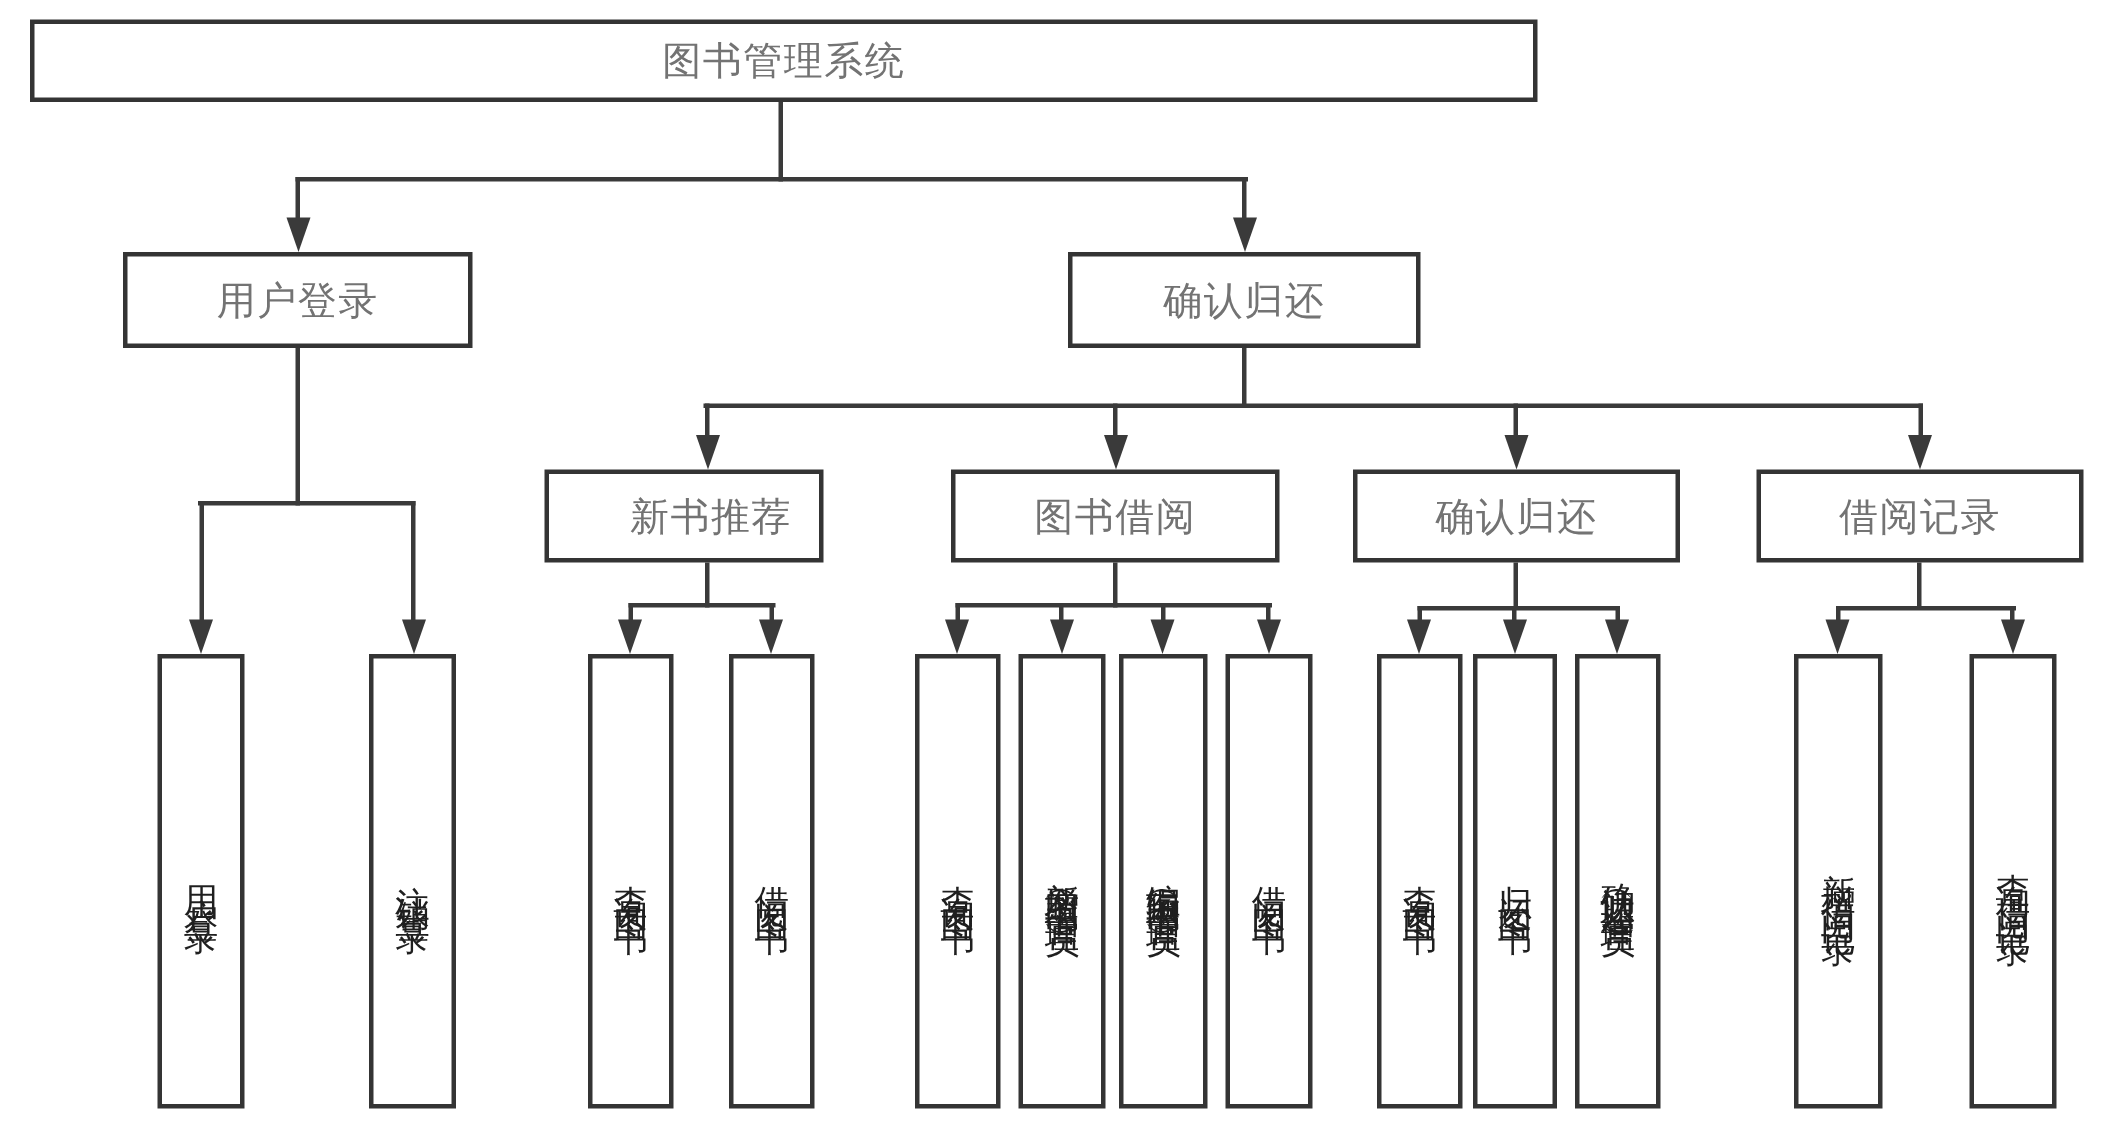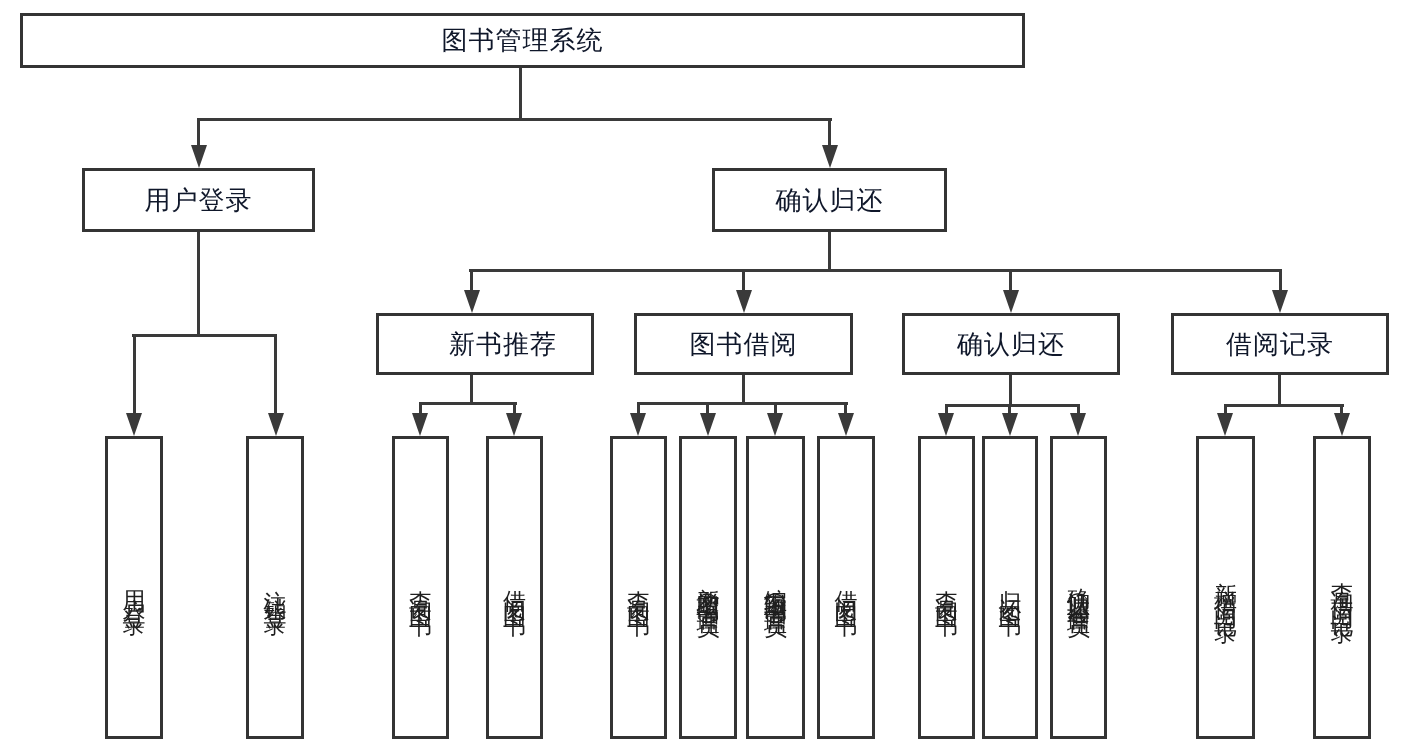--- a/index.html
+++ b/index.html
@@ -4,21 +4,21 @@
 <style>
   html,body{margin:0;padding:0;background:#ffffff;}
   .canvas{
     position:relative;width:1405px;height:747px;background:#ffffff;overflow:hidden;
     font-family:"Liberation Sans","DejaVu Sans",sans-serif;color:#1f1f1f;
   }
   .box{
     position:absolute;box-sizing:border-box;border:3px solid #343434;background:#ffffff;
     display:flex;align-items:center;justify-content:center;
   }
-  .box .hlabel{font-size:26px;letter-spacing:1px;color:#0f172a;white-space:nowrap;}
+  .box .hlabel{font-size:26px;letter-spacing:1px;color:#737373;white-space:nowrap;}
   .leaf{z-index:2;}
   .vtext{
     writing-mode:vertical-rl;text-orientation:mixed;
     font-size:23px;letter-spacing:8px;color:#1f1f1f;line-height:1;
   }
   .long .vtext{letter-spacing:4px;}
   .vline{position:absolute;width:3px;background:#3a3a3a;z-index:1;}
   .hline{position:absolute;height:3px;background:#3a3a3a;z-index:1;}
   .arrow{
     position:absolute;width:0;height:0;z-index:1;
@@ -57,21 +57,21 @@
   <div class="hline" style="left:469px;top:269px;width:813px;"></div>
   <div class="vline" style="left:470px;top:269px;height:23px;"></div>
   <div class="arrow" style="left:464px;top:290px;"></div>
   <div class="vline" style="left:742px;top:269px;height:23px;"></div>
   <div class="arrow" style="left:736px;top:290px;"></div>
   <div class="vline" style="left:1009px;top:269px;height:23px;"></div>
   <div class="arrow" style="left:1003px;top:290px;"></div>
   <div class="vline" style="left:1279px;top:269px;height:23px;"></div>
   <div class="arrow" style="left:1272px;top:290px;"></div>
 
-  <div class="box" style="left:376px;top:313px;width:218px;height:62px;padding-left:36px;">
+  <div class="box" style="left:363px;top:313px;width:186px;height:62px;padding-left:36px;">
     <span class="hlabel">新书推荐</span>
   </div>
   <div class="box" style="left:634px;top:313px;width:219px;height:62px;text-align:center;">
     <span class="hlabel">图书借阅</span>
   </div>
   <div class="box" style="left:902px;top:313px;width:218px;height:62px;">
     <span class="hlabel">确认归还</span>
   </div>
   <div class="box" style="left:1171px;top:313px;width:218px;height:62px;">
     <span class="hlabel">借阅记录</span>

